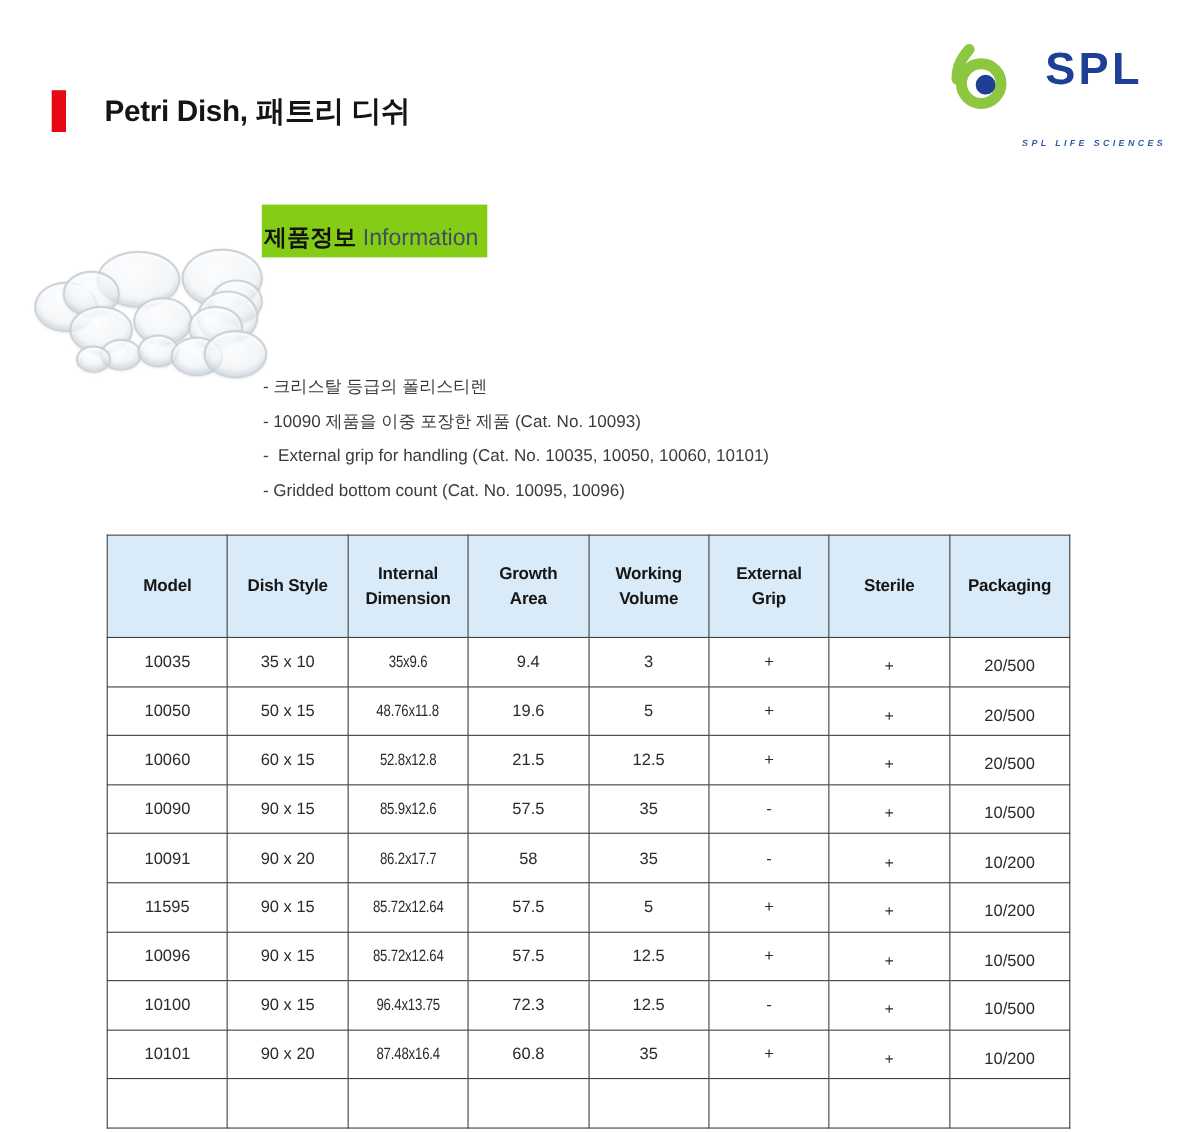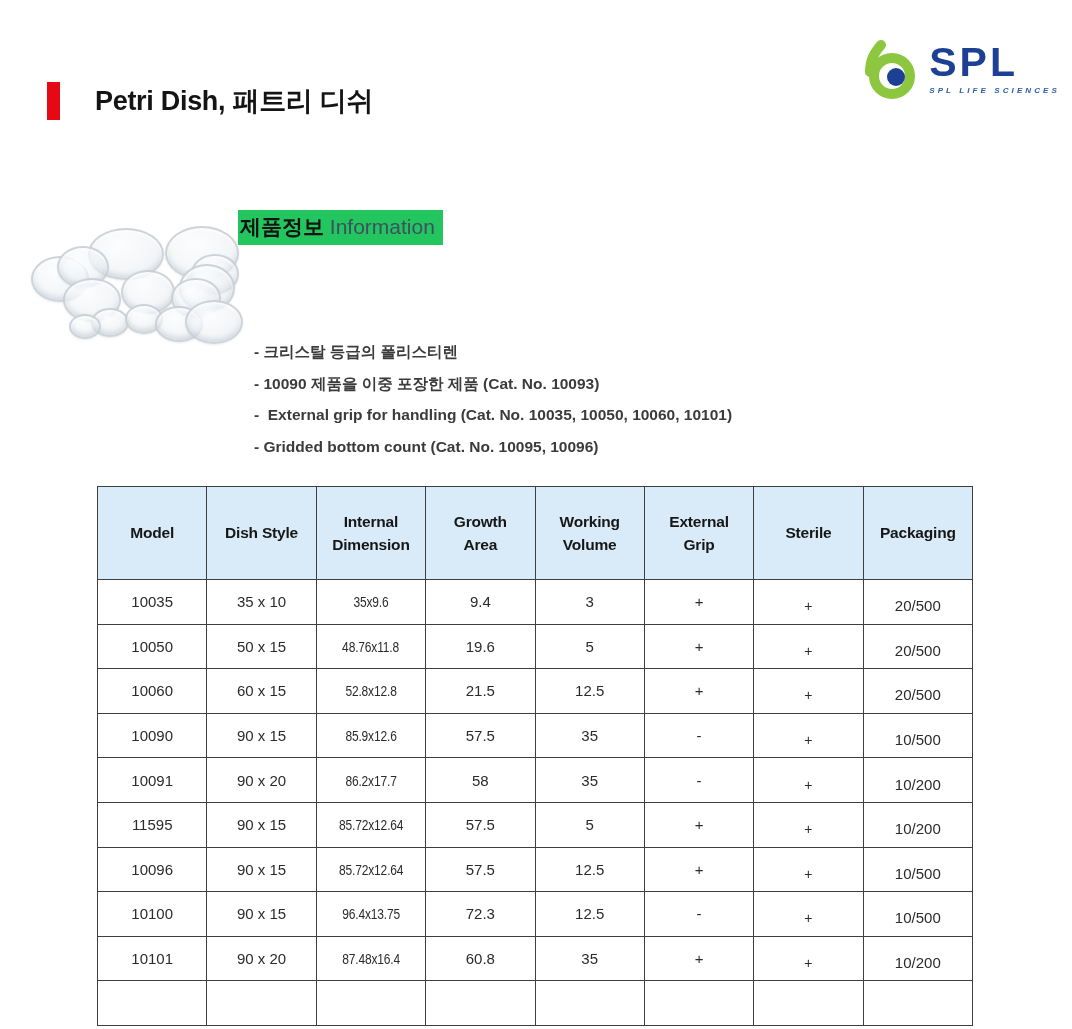--- a/index.html
+++ b/index.html
@@ -6,49 +6,49 @@
   body{
     width:1072px;height:1029px;background:#ffffff;
     font-family:"Liberation Sans","DejaVu Sans",sans-serif;
     -webkit-font-smoothing:antialiased;
   }
   .page{position:relative;width:1072px;height:1029px;overflow:hidden;background:#ffffff;}
 
   
   .logo{position:absolute;top:38px;right:12px;display:flex;align-items:flex-start;gap:6px;}
   .logo svg{display:block;}
-  .logo-right{display:flex;flex-direction:column;align-items:flex-start;padding-top:6px;}
+  .logo-right{display:flex;flex-direction:column;align-items:center;padding-top:6px;gap:40px;}
   .logo-word{color:#1d3f94;font-size:41px;font-weight:800;letter-spacing:3px;line-height:0.92;}
   .logo-tagline{color:#2e5ba8;font-size:8px;font-weight:700;letter-spacing:3.1px;margin-top:4px;white-space:nowrap;font-style:italic;}
 
   
   .title-row{position:absolute;left:47px;top:82px;display:flex;align-items:center;gap:20px;}
   .red-bar{width:13px;height:38px;background:#e60914;margin-right:15px;flex:none;}
   .title-row h1{margin:0;font-size:27px;font-weight:700;color:#141414;letter-spacing:-0.3px;}
 
   
   .product-image{position:absolute;left:33px;top:220px;width:200px;height:118px;}
   .dish{
     position:absolute;border-radius:50%;
     border:2px solid rgba(193,200,207,0.75);
     background:radial-gradient(ellipse at 40% 32%,rgba(252,253,254,0.95) 0%,rgba(233,237,241,0.55) 60%,rgba(222,228,233,0.45) 100%);
     box-shadow:inset 0 2px 3px rgba(255,255,255,0.9),inset 0 -3px 5px rgba(176,186,196,0.45),0 1px 2px rgba(190,198,206,0.35);
   }
 
   
-  .section-heading{position:absolute;left:238px;top:186px;background:#22c55e;padding:3px 8px 4px 2px;white-space:nowrap;margin-top:24px;}
+  .section-heading{position:absolute;left:238px;top:186px;background:#84cc16;padding:16px 8px 4px 2px;white-space:nowrap;}
   .section-heading .ko{font-size:21px;font-weight:700;color:#121212;}
   .section-heading .en{font-size:21px;font-weight:400;color:#3d5161;}
 
   
   .intro{position:absolute;left:239px;top:240px;width:820px;}
   .intro p{margin:0;font-size:15.5px;color:#3b3b3b;line-height:37px;white-space:nowrap;}
 
   
-  .bullets{position:absolute;left:254px;top:336px;margin:0;padding:0;list-style:none;font-weight:bold;}
+  .bullets{position:absolute;left:239px;top:336px;margin:0;padding:0;list-style:none;}
   .bullets li{font-size:15.5px;color:#3b3b3b;line-height:31.6px;white-space:pre;}
 
   
   .spec-table{position:absolute;left:97px;top:486px;width:876px;border-collapse:collapse;table-layout:fixed;}
   .spec-table th,.spec-table td{border:1px solid #3f3f3f;text-align:center;vertical-align:middle;}
   .spec-table th{
     background:#d9ebf8;height:92px;font-size:15.5px;font-weight:600;color:#161616;
     line-height:1.5;padding:0 13px;letter-spacing:-0.2px;
   }
   .spec-table td{height:43.6px;font-size:15px;color:#2b2b2b;padding:0 2px;}

